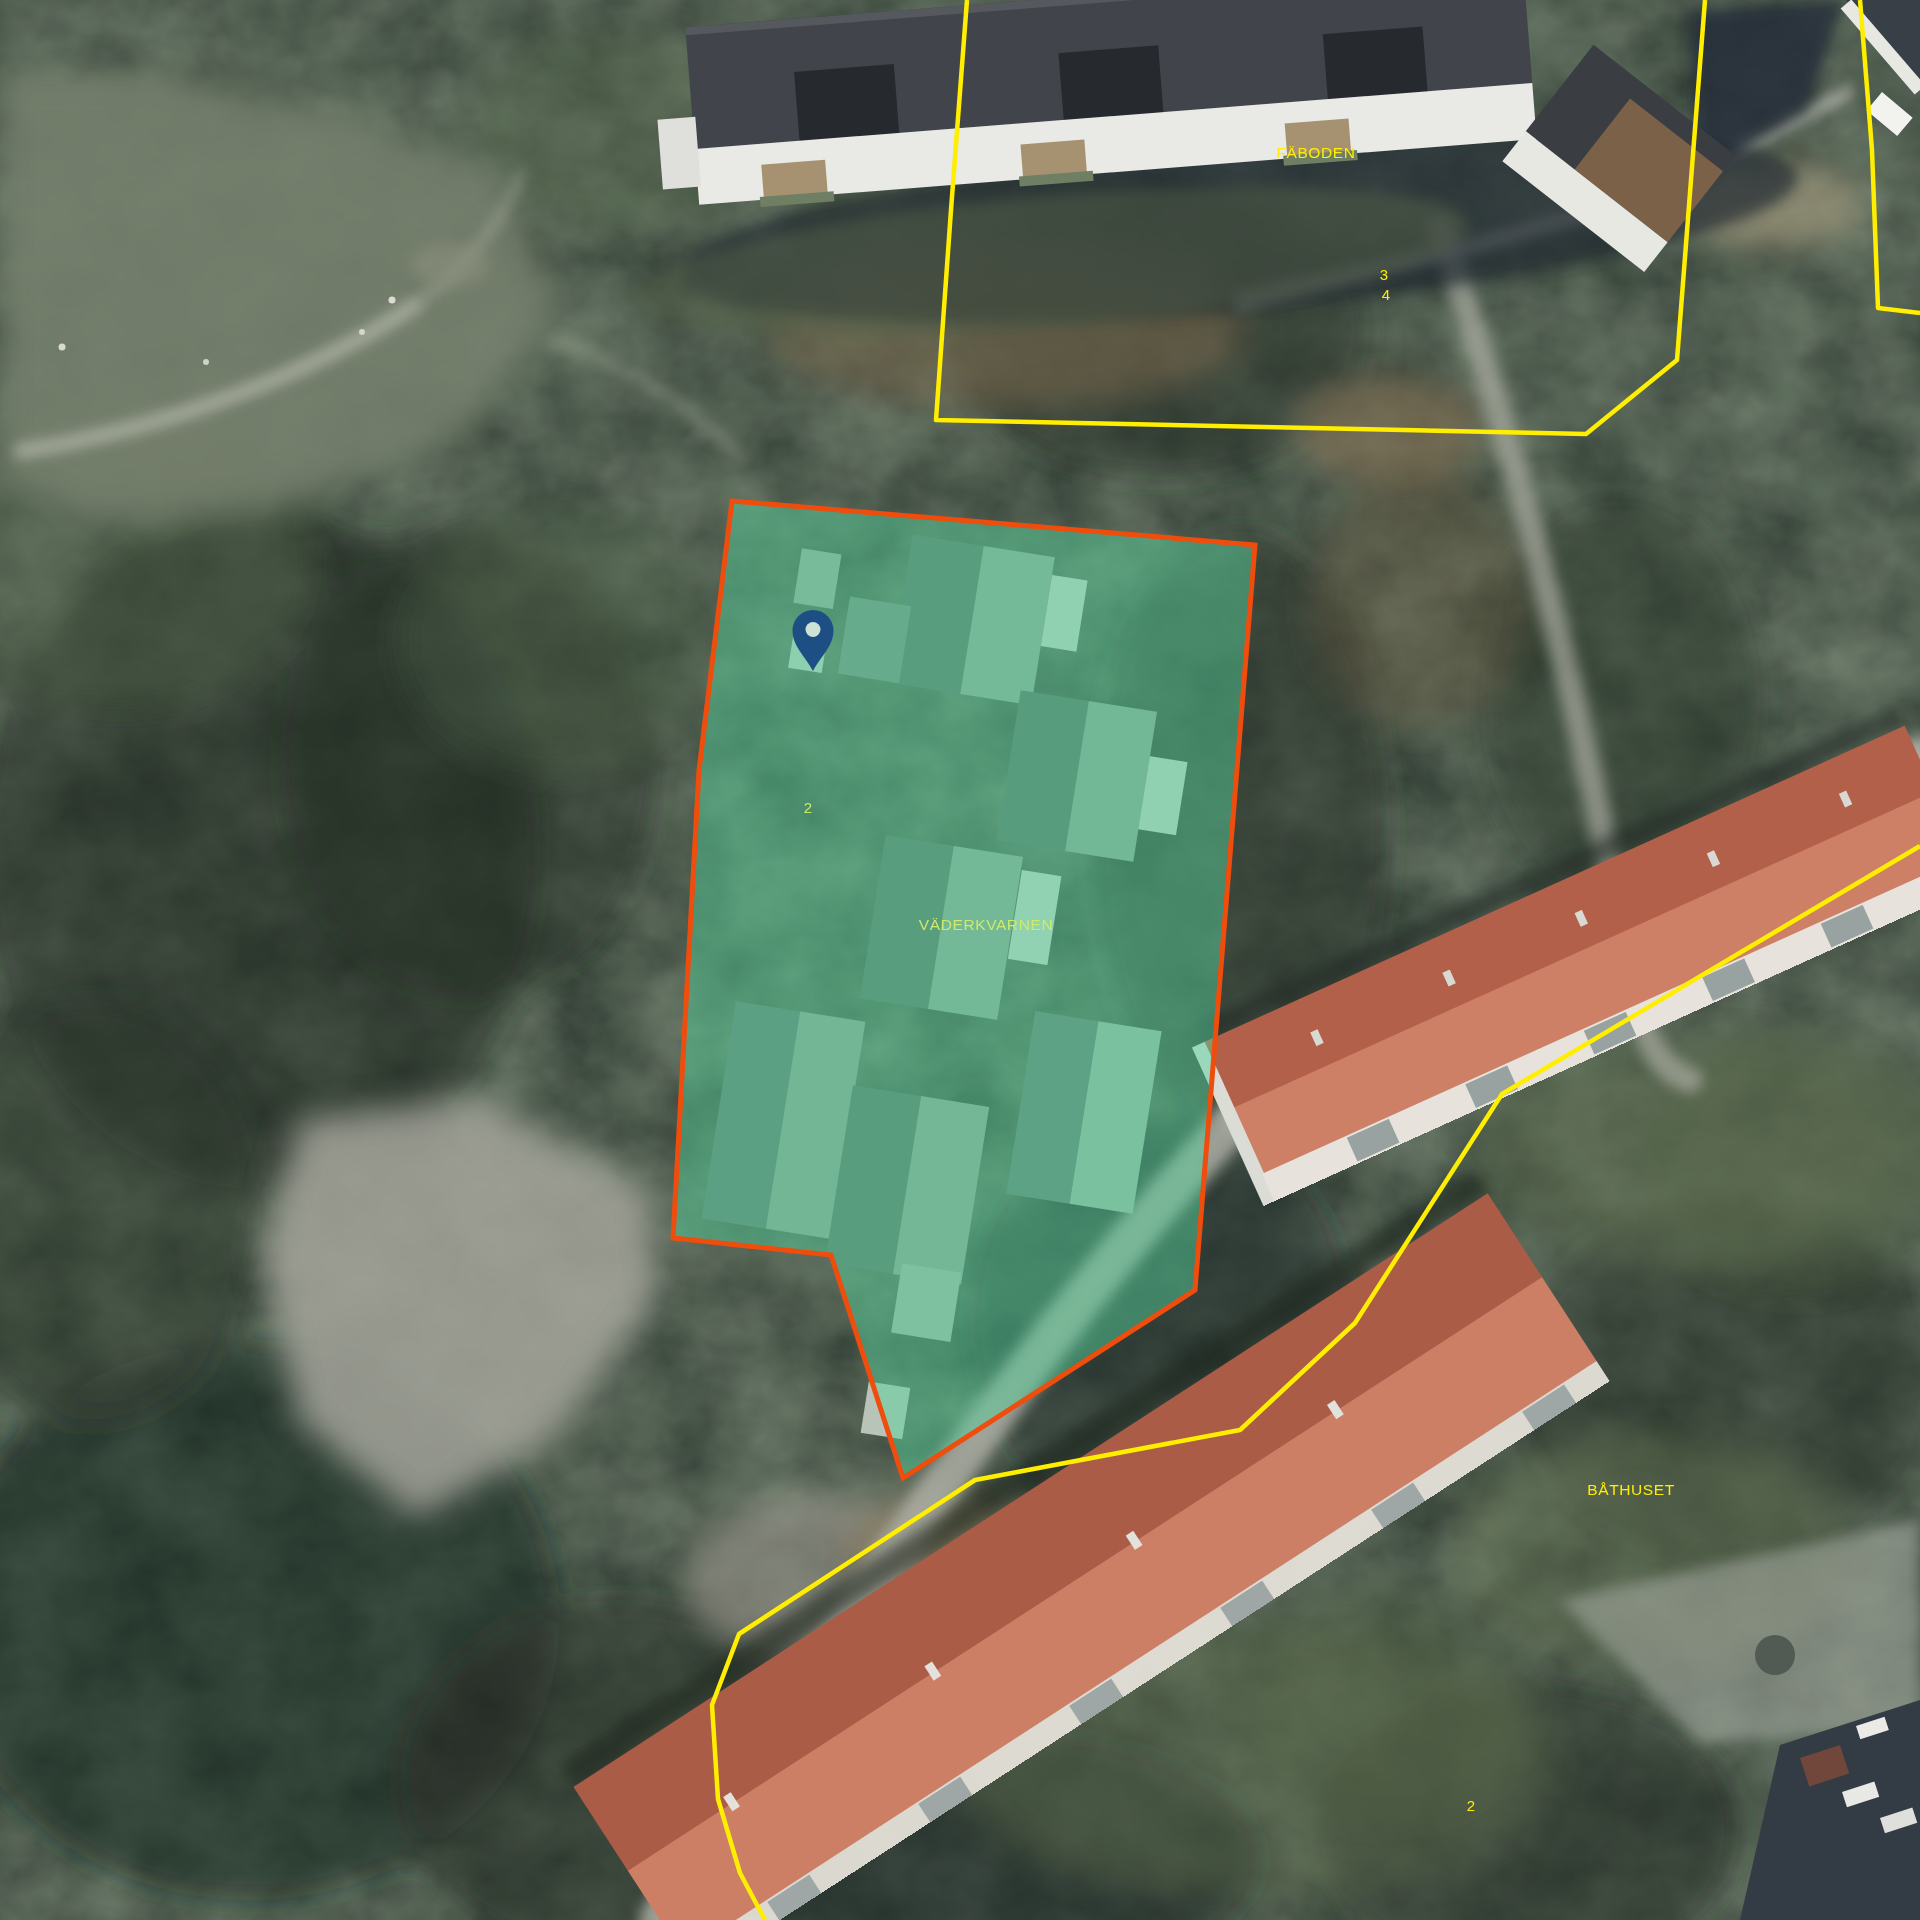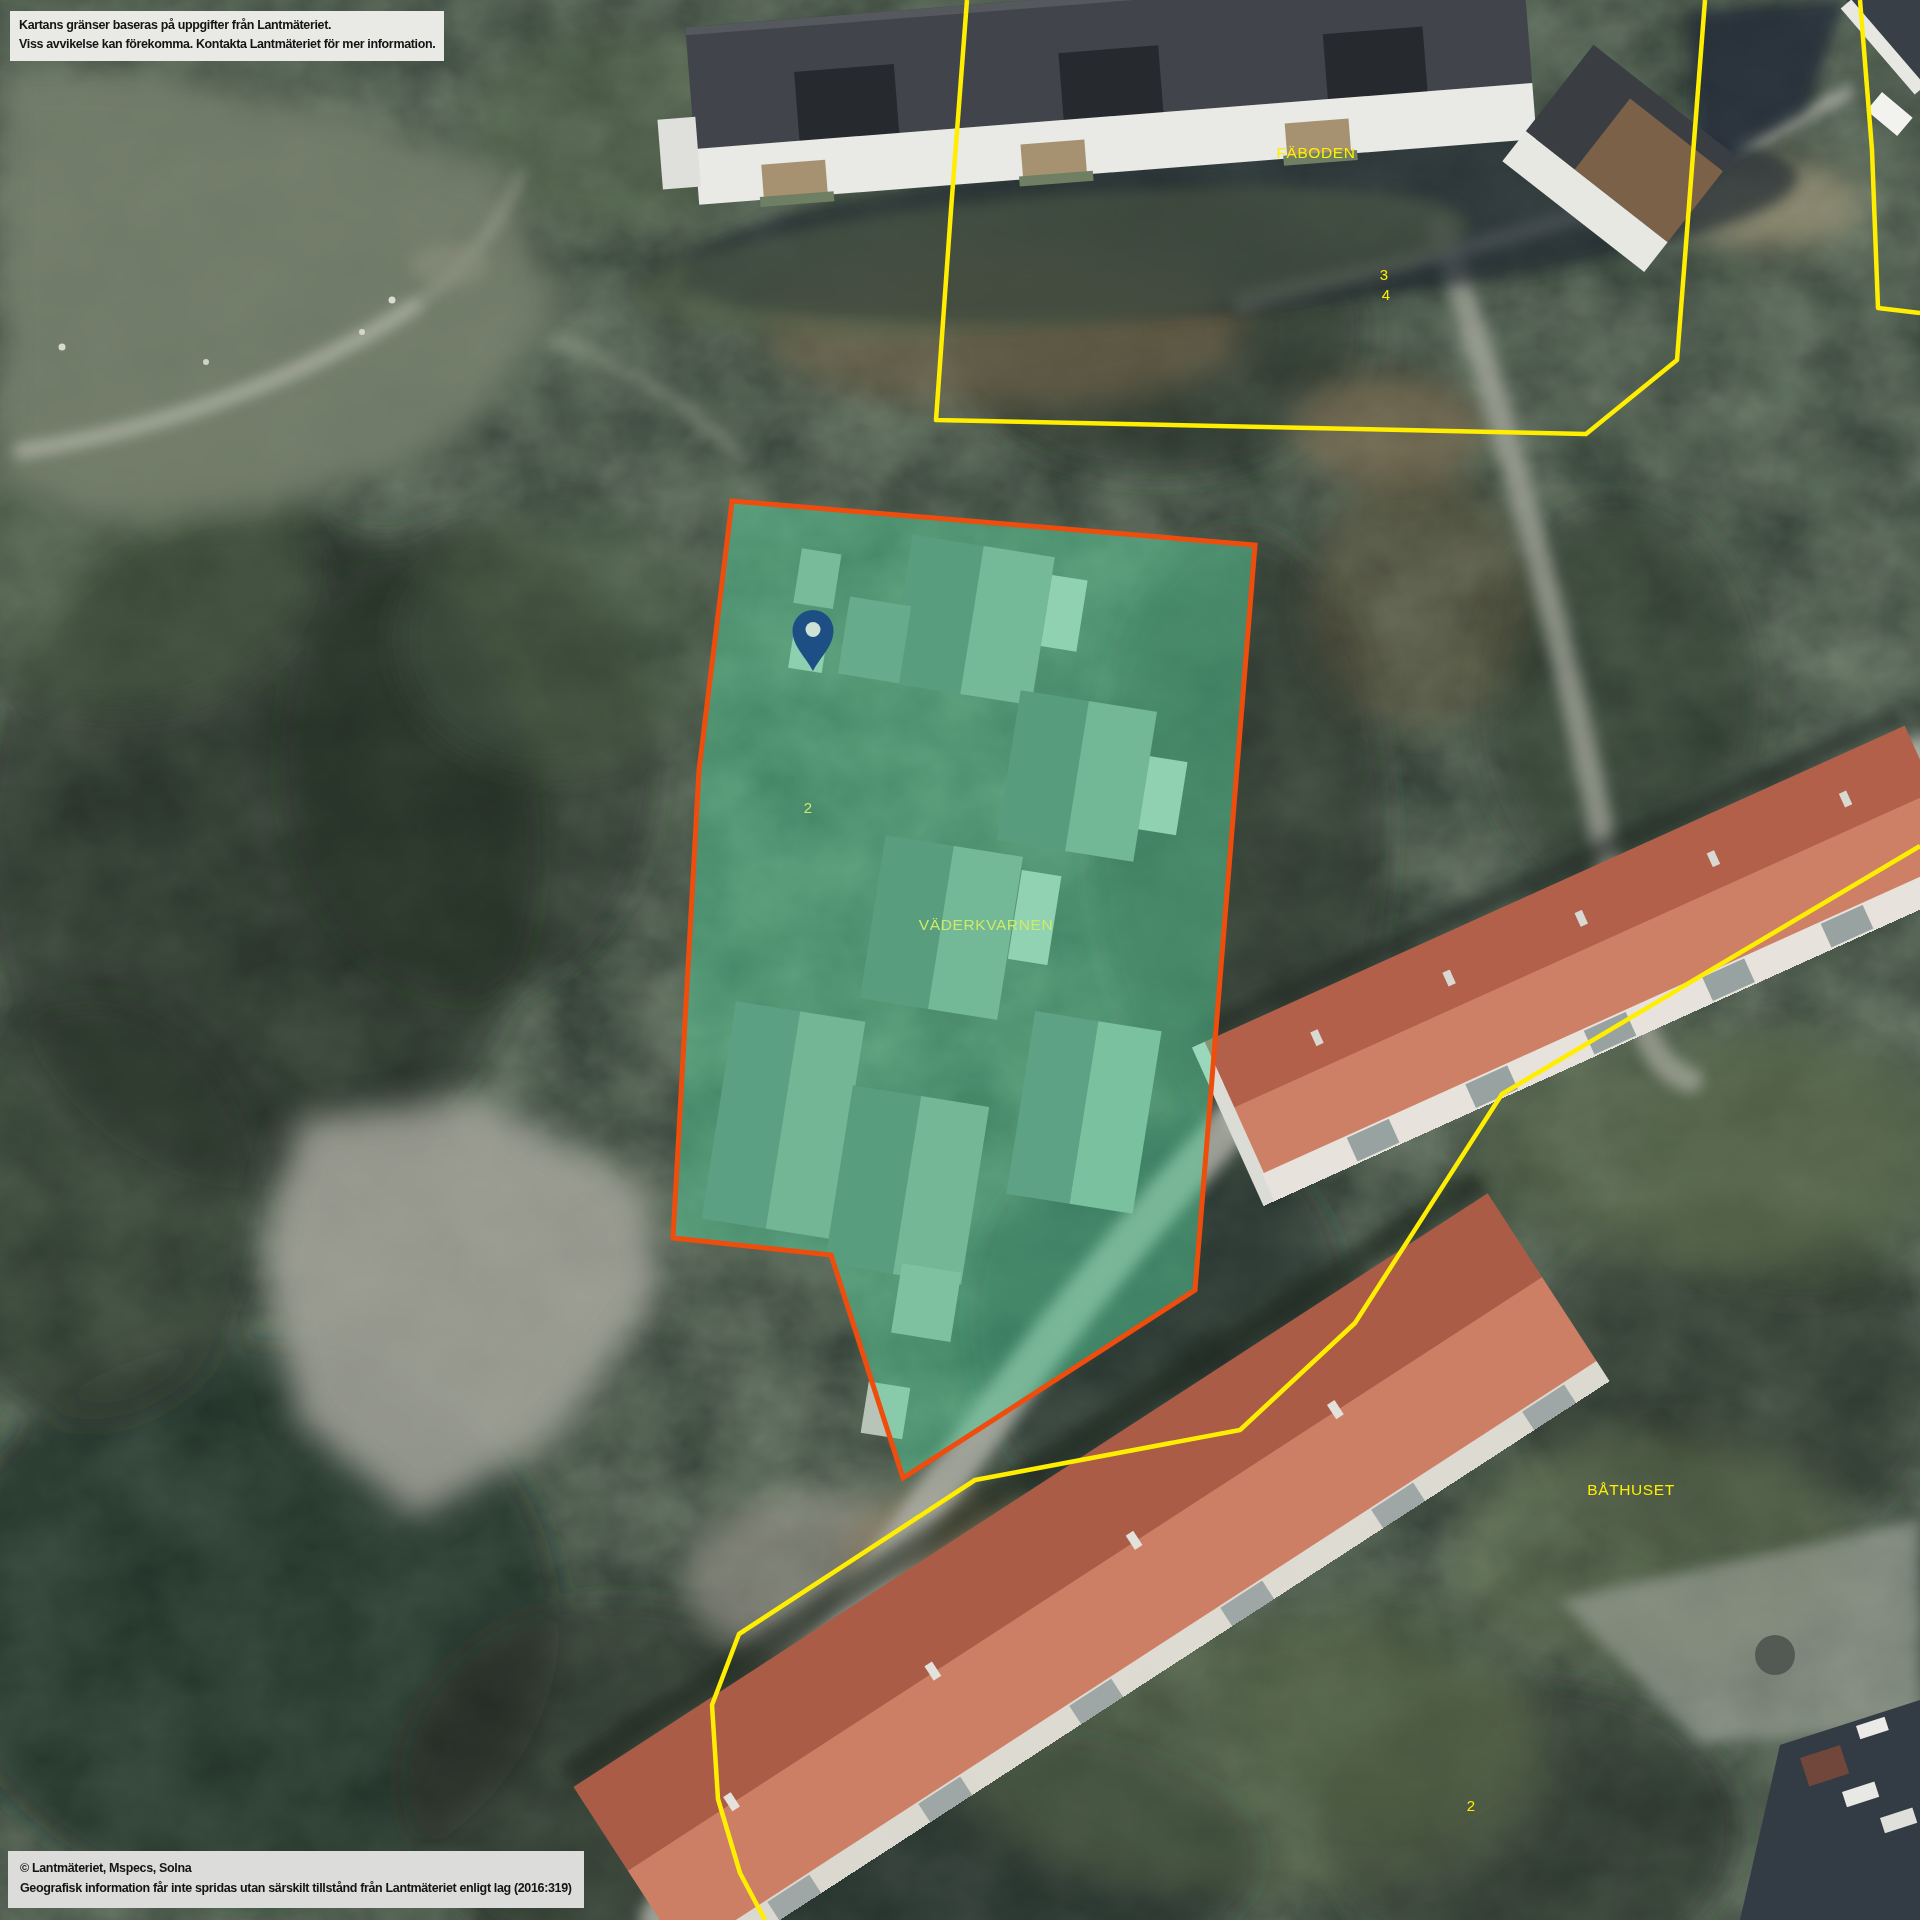--- a/index.html
+++ b/index.html
@@ -248,22 +248,14 @@
     <text class="map-label" x="1631" y="1495">BÅTHUSET</text>
     <text class="map-label-num" x="1471" y="1811">2</text>
   </g>
 
   <g>
     <path class="pin-body" d="M 813 671 C 805 656 792.5 646 792.5 630.5 A 20.5 20.5 0 1 1 833.5 630.5 C 833.5 646 821 656 813 671 Z"></path>
     <circle class="pin-hole" cx="813" cy="629.5" r="7.5"></circle>
   </g>
 </svg>
 
-<div class="infobox disclaimer">
-  <div>Kartans gränser baseras på uppgifter från Lantmäteriet.</div>
-  <div>Viss avvikelse kan förekomma. Kontakta Lantmäteriet för mer information.</div>
+
 </div>
 
-<div class="infobox copyright">
-  <div>© Lantmäteriet, Mspecs, Solna</div>
-  <div>Geografisk information får inte spridas utan särskilt tillstånd från Lantmäteriet enligt lag (2016:319)</div>
-</div>
-</div>
-
 </body></html>

